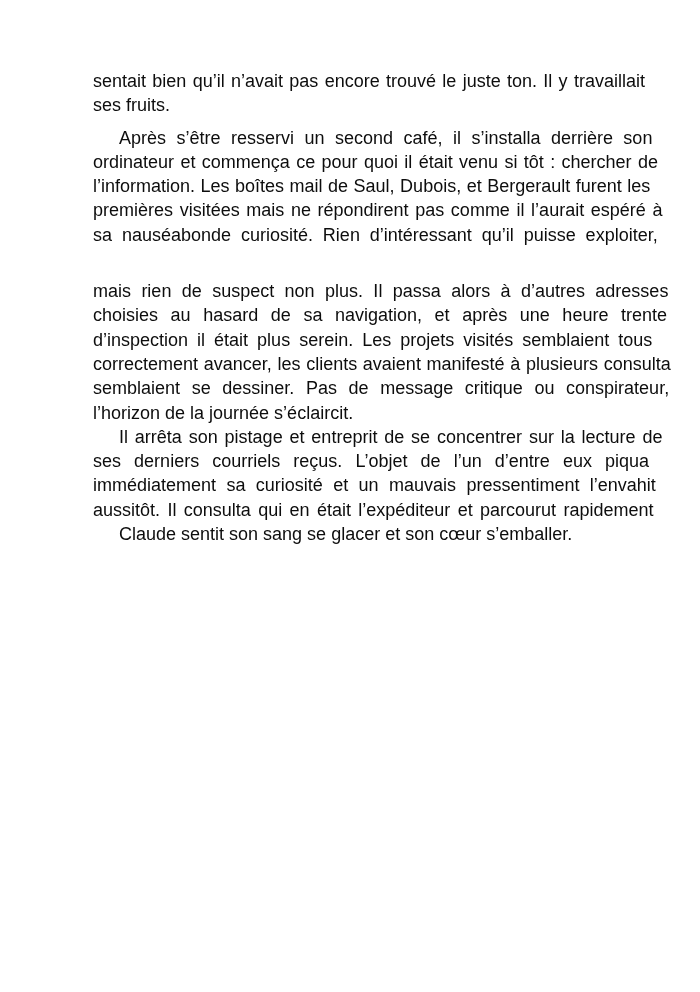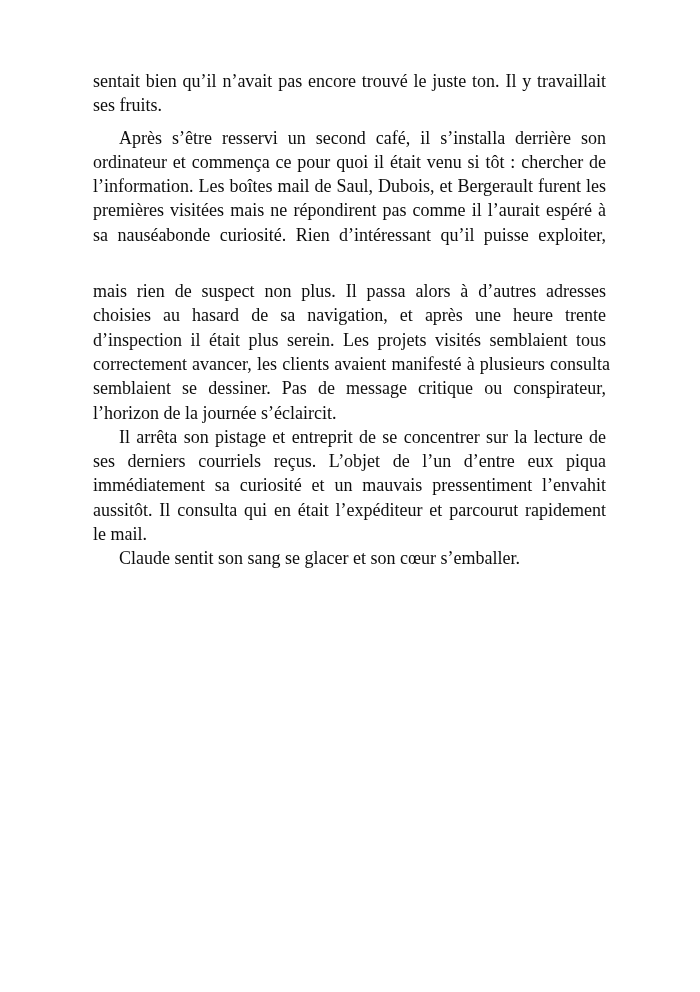--- a/index.html
+++ b/index.html
@@ -6,21 +6,21 @@
     margin: 0;
     padding: 0;
     background: #ffffff;
   }
   .page {
     position: relative;
     width: 700px;
     height: 736px;
     background: #ffffff;
     overflow: hidden;
-    font-family: Liberation Serif, serif;
+    font-family: Liberation Sans, sans-serif;
     color: #0d0d0d;
   }
   .text-block {
     position: absolute;
     left: 93px;
     top: 69px;
     width: 513px;
   }
   .paragraph {
     margin: 0;
@@ -68,20 +68,19 @@
         <div class="line"><span class="line-text" style="word-spacing: 4.00868px;">d’inspection il était plus serein. Les projets visités semblaient tous</span></div>
         <div class="line"><span class="line-text" style="word-spacing: 0.679688px;">correctement avancer, les clients avaient manifesté à plusieurs consulta</span></div>
         <div class="line"><span class="line-text" style="word-spacing: 6.60547px;">semblaient se dessiner. Pas de message critique ou conspirateur,</span></div>
         <div class="line"><span class="line-text">l’horizon de la journée s’éclaircit.</span></div>
       </div>
       <div class="paragraph">
         <div class="line indent"><span class="line-text" style="word-spacing: 1.85156px;">Il arrêta son pistage et entreprit de se concentrer sur la lecture de</span></div>
         <div class="line"><span class="line-text" style="word-spacing: 8.09028px;">ses derniers courriels reçus. L’objet de l’un d’entre eux piqua</span></div>
         <div class="line"><span class="line-text" style="word-spacing: 5.375px;">immédiatement sa curiosité et un mauvais pressentiment l’envahit</span></div>
         <div class="line"><span class="line-text" style="word-spacing: 2.35069px;">aussitôt. Il consulta qui en était l’expéditeur et parcourut rapidement</span></div>
-        <div class="line"><span class="line-text">le mail.</span></div>
       </div>
       <div class="paragraph">
         <div class="line indent"><span class="line-text">Claude sentit son sang se glacer et son cœur s’emballer.</span></div>
       </div>
     </div>
   <div class="page-number">20</div>
 </div>
 
 </body></html>

